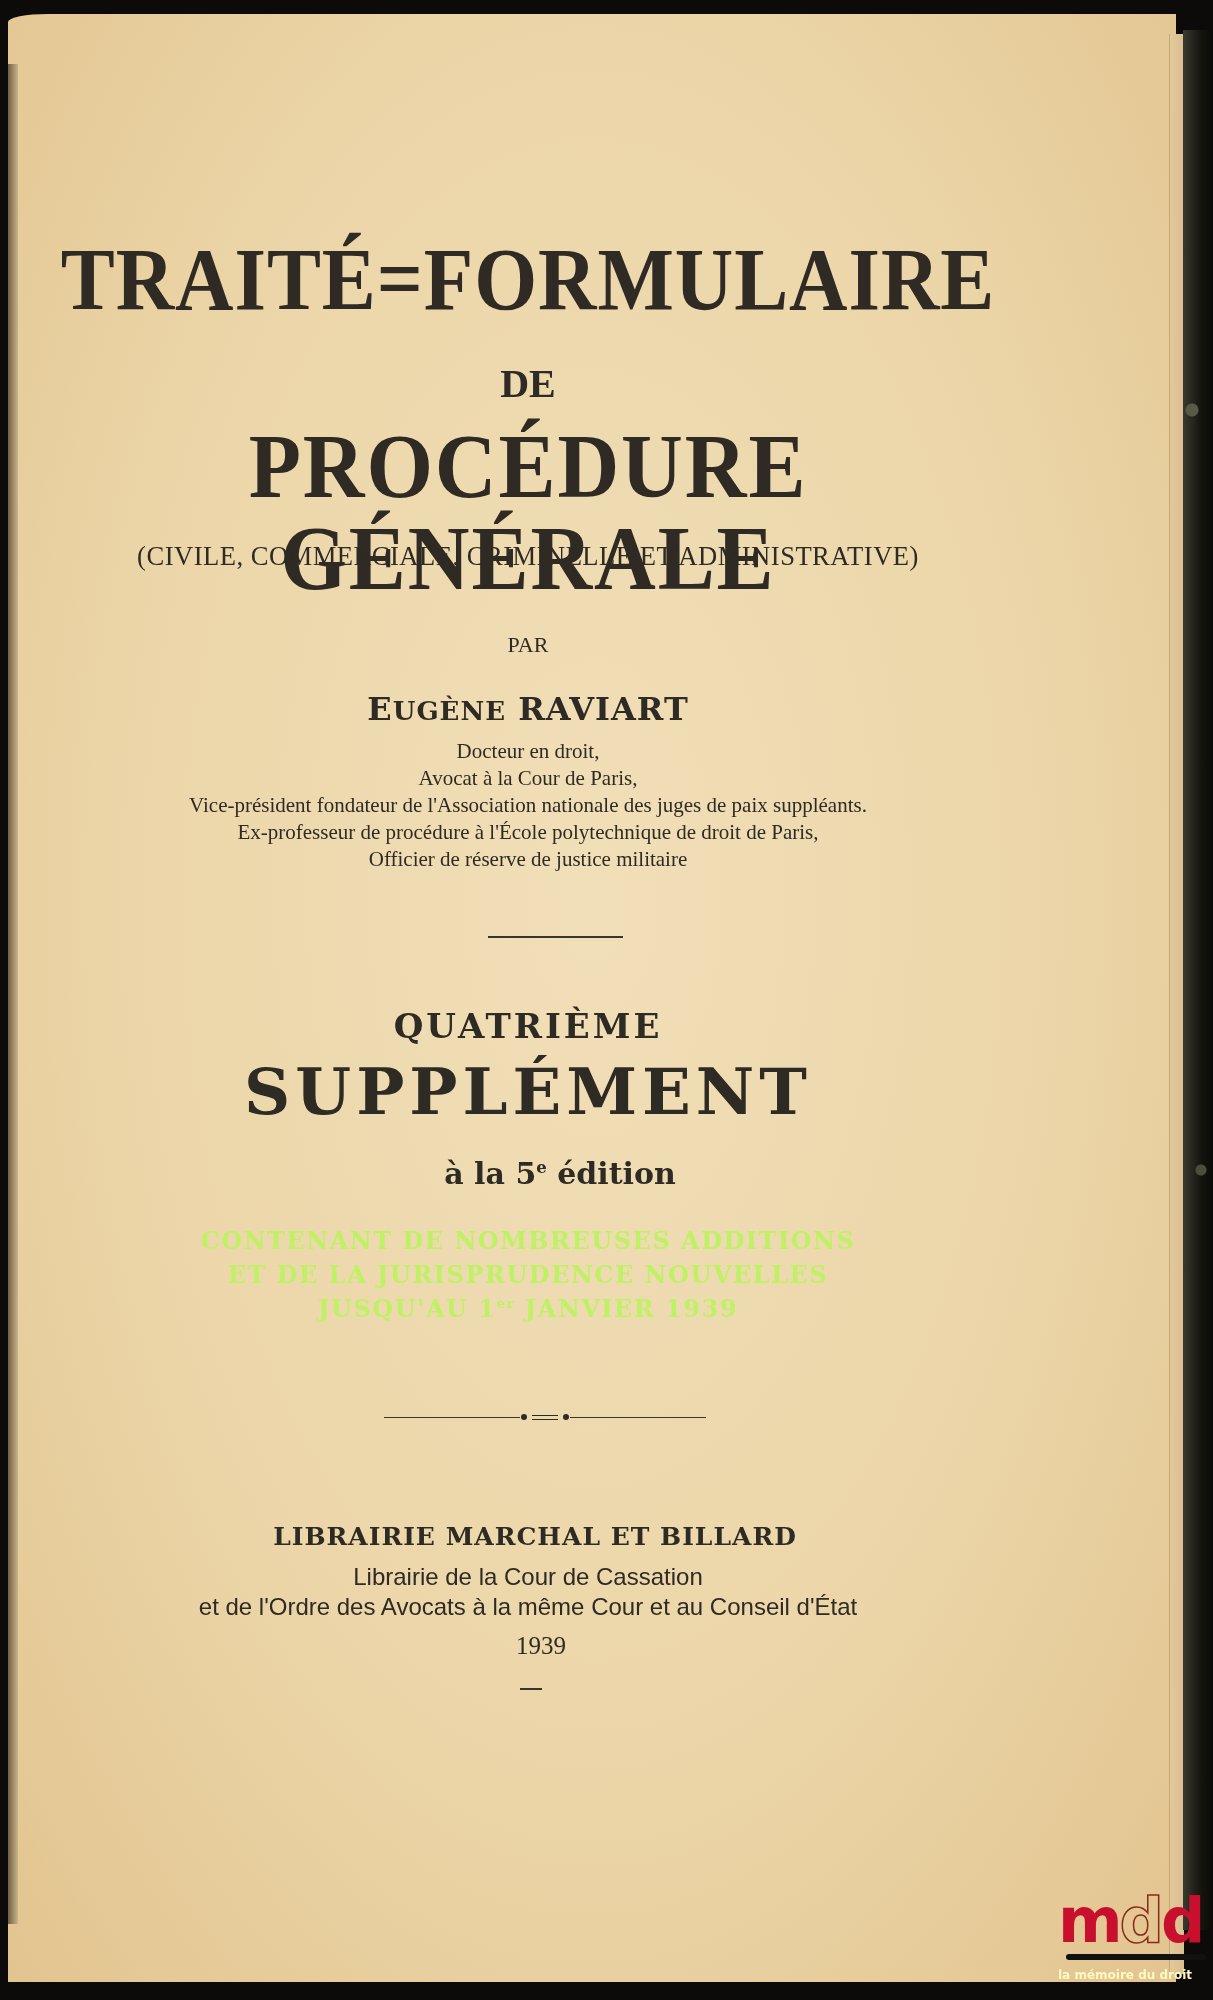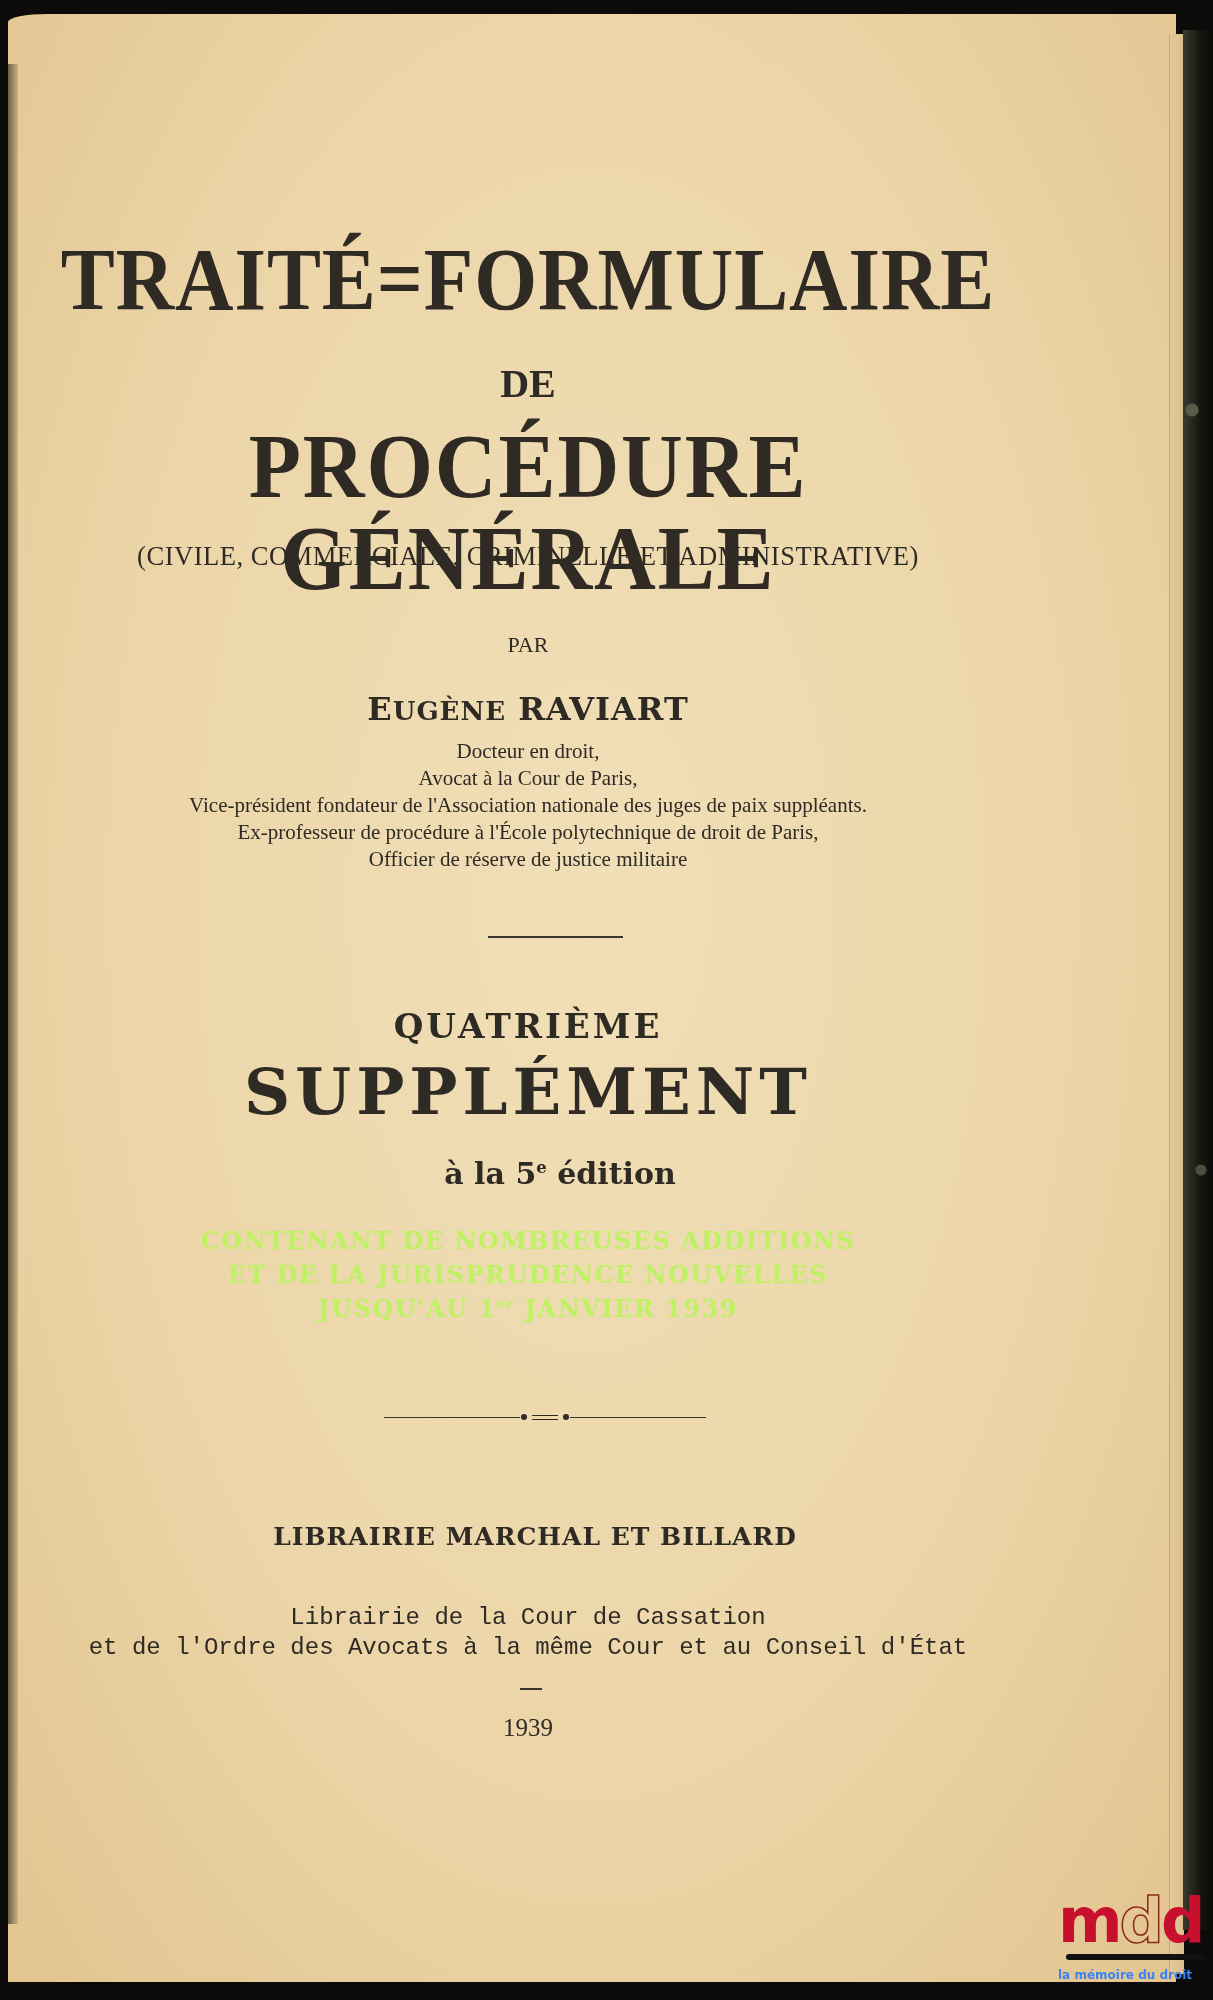--- a/index.html
+++ b/index.html
@@ -95,45 +95,45 @@
     .ornament .line-r { position:absolute; right:0; top:4px; width:136px; height:1px; background:#3a352d; }
     .ornament .dot-l { position:absolute; left:137px; top:1px; width:6px; height:6px; border-radius:50%; background:#2e2a24; }
     .ornament .dot-r { position:absolute; right:137px; top:1px; width:6px; height:6px; border-radius:50%; background:#2e2a24; }
     .ornament .dbl { position:absolute; left:148px; top:2px; width:26px; height:3px; border-top:1px solid #2e2a24; border-bottom:1px solid #2e2a24; }
     .publisher {
       position:absolute; left:0; width:1040px; top:1522px;
       font-family:"DejaVu Serif", serif; font-weight:bold; font-size:25px; letter-spacing:1px;margin-left:7px;
     }
     .pub-lines {
       position:absolute; left:0; width:1040px; top:1562px;
-      font-family:Liberation Mono, monospace; font-size:24px; line-height:30px;margin-top:41px;
+      font-family:Liberation Sans, sans-serif; font-size:24px; line-height:30px;
     }
     .address {
       position:absolute; left:0; width:1040px; top:1632px;
       font-family:"DejaVu Serif", serif; font-weight:bold; font-size:25px;
     }
     .dash {
       position:absolute; left:512px; width:22px; top:1688px; height:2px; background:#3a352d;
     }
     .year {
-      position:absolute; left:0; width:1040px; top:1714px;
-      font-family:"Liberation Serif", serif; font-size:25px;
+      position:absolute; left:0; width:1040px; top:1632px;
+      font-family:"Liberation Serif", serif; font-size:25px;padding-left:13px;
     }
     .logo {
       position:absolute; left:1058px; top:1890px; width:150px; height:108px;
     }
     .logo .mdd {
       position:absolute; left:0; top:0; font-family:"DejaVu Sans", sans-serif;
       font-size:62px; font-weight:bold; color:#c8102e; letter-spacing:-3px; line-height:1;
     }
     .logo .mdd .hollow { color:transparent; -webkit-text-stroke:1.5px #8a2a1c; }
     .logo .bar { position:absolute; left:8px; top:64px; width:140px; height:6px; border-radius:3px; background:#111; }
     .logo .tag {
       position:absolute; left:0; top:78px; width:156px;
-      font-family:"DejaVu Sans", sans-serif; font-size:12px; font-weight:bold; color:#3b82f6; white-space:nowrap;
+      font-family:"DejaVu Sans", sans-serif; font-size:12px; font-weight:bold; color:#fef9c3; white-space:nowrap;
     }
   </style>
 </head>
 <body>
 
 <div class="page">
   <div class="page-left-edge"></div>
   <div class="page-fore-edge"></div>
 </div>
 <div class="binding"></div>

